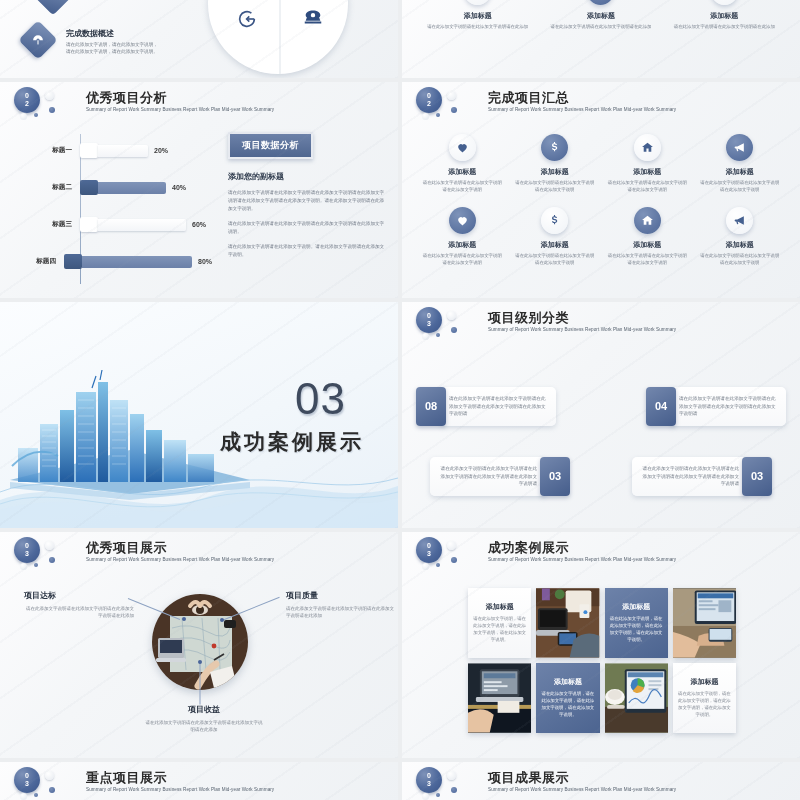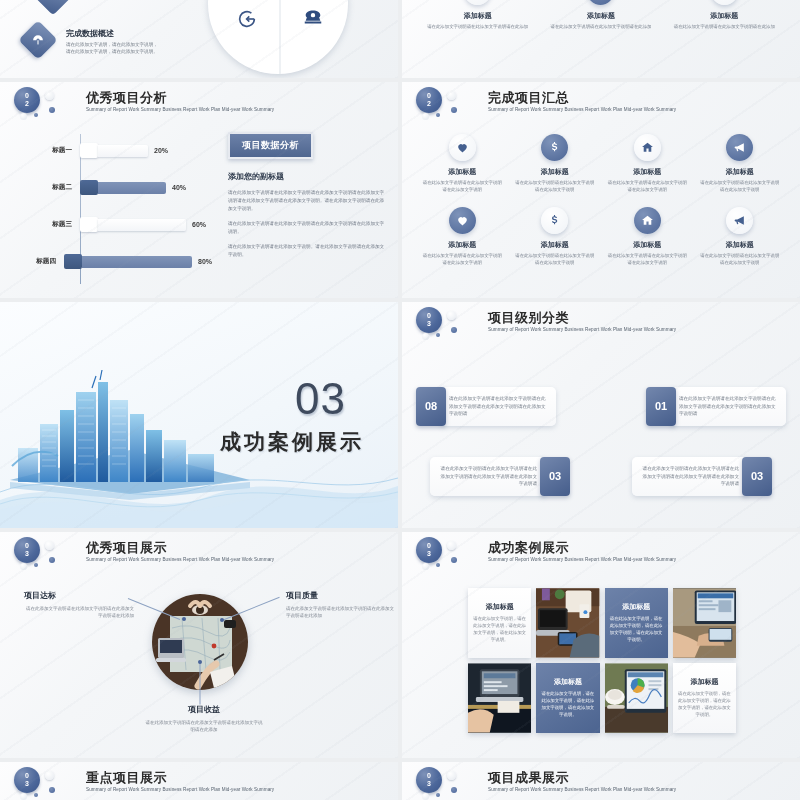--- a/index.html
+++ b/index.html
@@ -465,21 +465,21 @@
         <div class="hsub">Summary of Report Work Summary Business Report Work Plan Mid-year Work Summary</div>
       </div>
     </div>
 
     <div class="cardrow" style="top:85px; justify-content:space-between;">
       <div class="numcard left">
         <div class="nbox">08</div>
         <div class="ntext">请在此添加文字说明请在此添加文字说明请在此添加文字说明请在此添加文字说明请在此添加文字说明请</div>
       </div>
       <div class="numcard left">
-        <div class="nbox">01</div>
+        <div class="nbox">04</div>
         <div class="ntext">请在此添加文字说明请在此添加文字说明请在此添加文字说明请在此添加文字说明请在此添加文字说明请</div>
       </div>
     </div>
 
     <div class="cardrow" style="top:155px; justify-content:space-between; padding:0 14px;">
       <div class="numcard right">
         <div class="ntext">请在此添加文字说明请在此添加文字说明请在此添加文字说明请在此添加文字说明请在此添加文字说明请</div>
         <div class="nbox">03</div>
       </div>
       <div class="numcard right">

